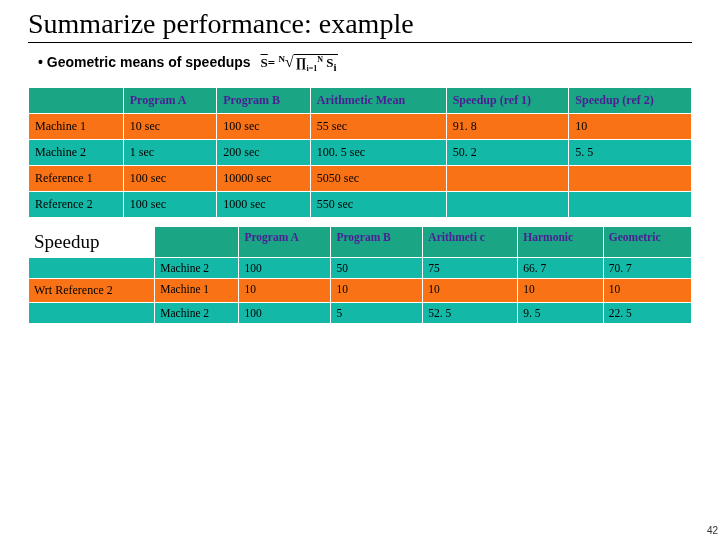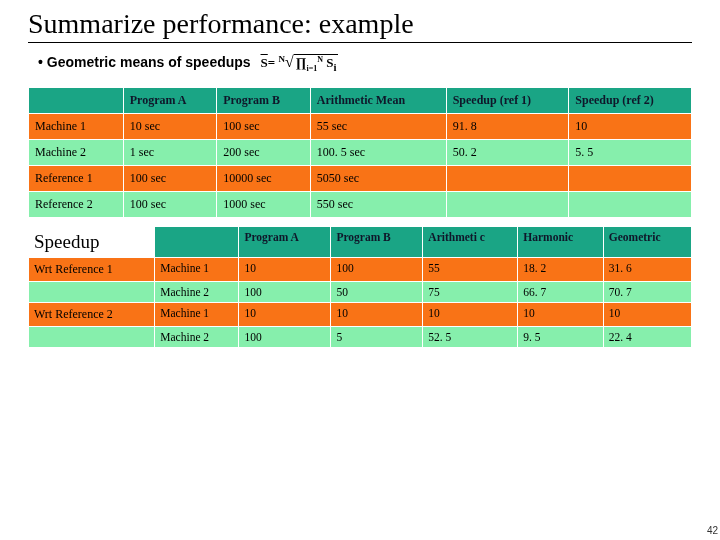--- a/index.html
+++ b/index.html
@@ -63,28 +63,28 @@
     margin-bottom: 8px;
   }
   th, td {
     border: 1px solid #fff;
     padding: 5px 6px;
     text-align: left;
     vertical-align: top;
   }
   th {
     background: #1aa585;
-    color: #0f172a;
+    color: #4c1d95;
     font-weight: bold;
   }
   th.blank {
     background: #1aa585;
   }
   tr.odd td { background: #f97316; }
-  tr.even td { background: #86efac; }
+  tr.even td { background: #14b8a6; }
   .speedup-title {
     font-size: 19px;
     font-family: Georgia, serif;
     font-weight: normal;
   }
   .t2 th, .t2 td {
     font-size: 11.5px;
     padding: 4px 5px;
   }
   .t2 .rowlabel {
@@ -164,29 +164,20 @@
       <th class="blank" style="background:#fff;color:#000;border:1px solid #fff;">
         <span class="speedup-title">Speedup</span>
       </th>
       <th class="blank"></th>
       <th>Program A</th>
       <th>Program B</th>
       <th>Arithmeti c</th>
       <th>Harmonic</th>
       <th>Geometric</th>
     </tr>
-    <tr class="odd">
-      <td class="rowlabel">Wrt Reference 1</td>
-      <td>Machine 1</td>
-      <td>10</td>
-      <td>100</td>
-      <td>55</td>
-      <td>18. 2</td>
-      <td>31. 6</td>
-    </tr>
     <tr class="even">
       <td class="rowlabel"></td>
       <td>Machine 2</td>
       <td>100</td>
       <td>50</td>
       <td>75</td>
       <td>66. 7</td>
       <td>70. 7</td>
     </tr>
     <tr class="odd">
@@ -198,19 +189,19 @@
       <td>10</td>
       <td>10</td>
     </tr>
     <tr class="even">
       <td class="rowlabel"></td>
       <td>Machine 2</td>
       <td>100</td>
       <td>5</td>
       <td>52. 5</td>
       <td>9. 5</td>
-      <td>22. 4</td>
+      <td>22. 5</td>
     </tr>
   </tbody>
     </table>
 </div>
 
 <div class="pagenum">42</div>
 
 </body></html>

